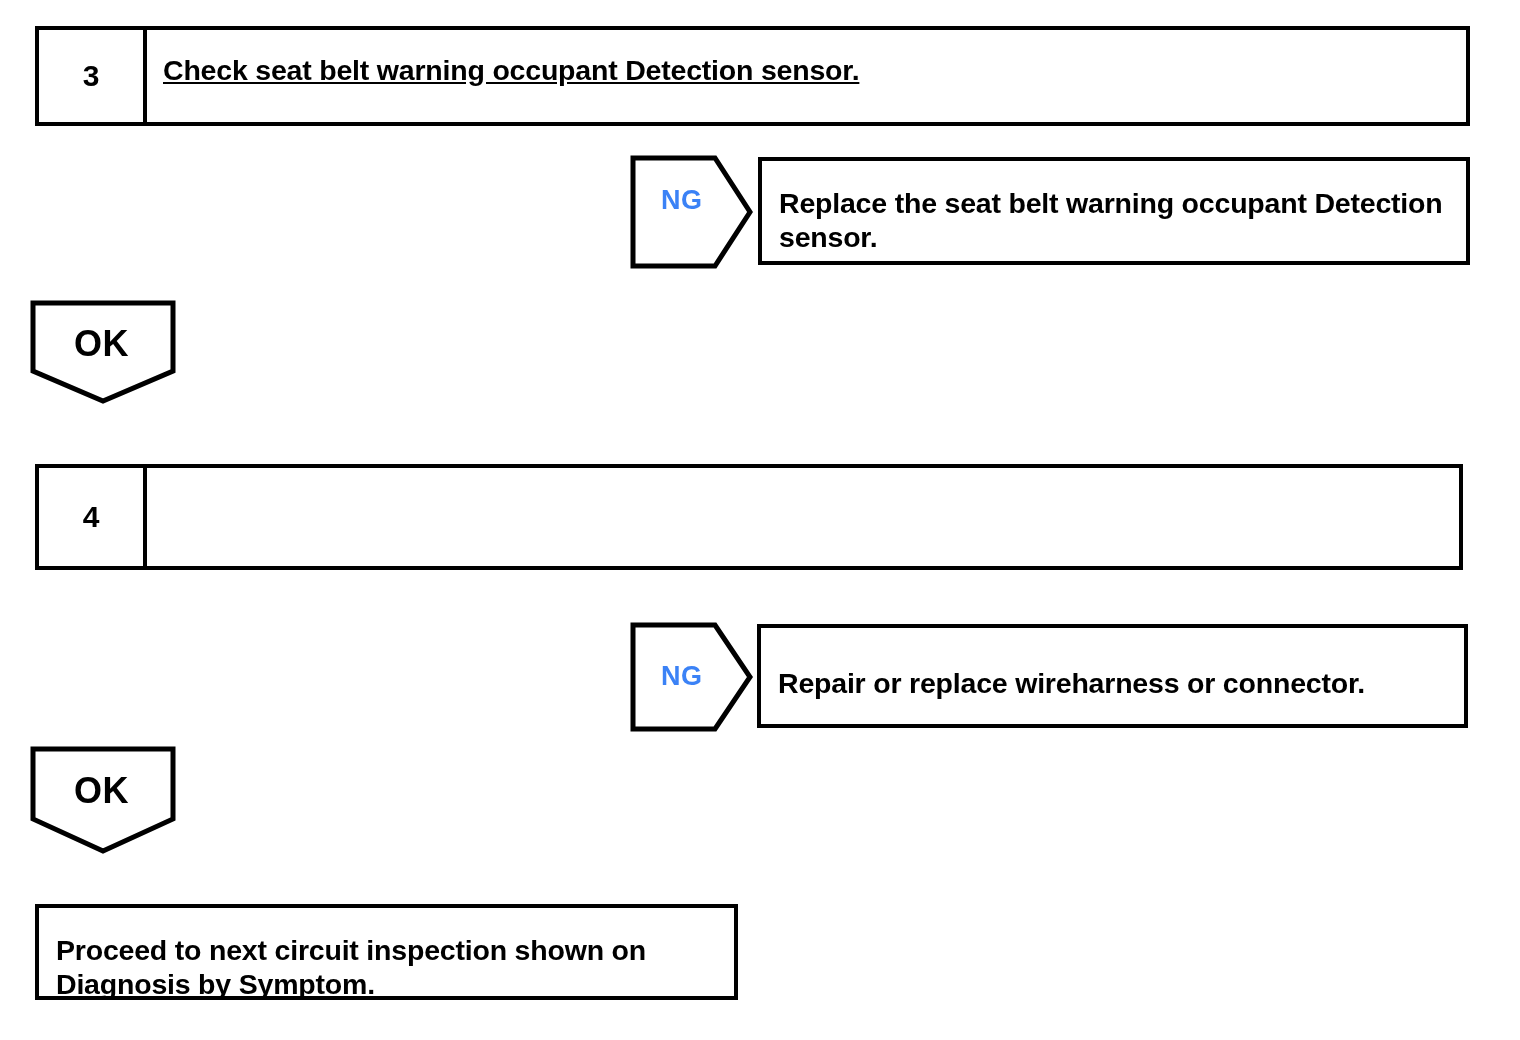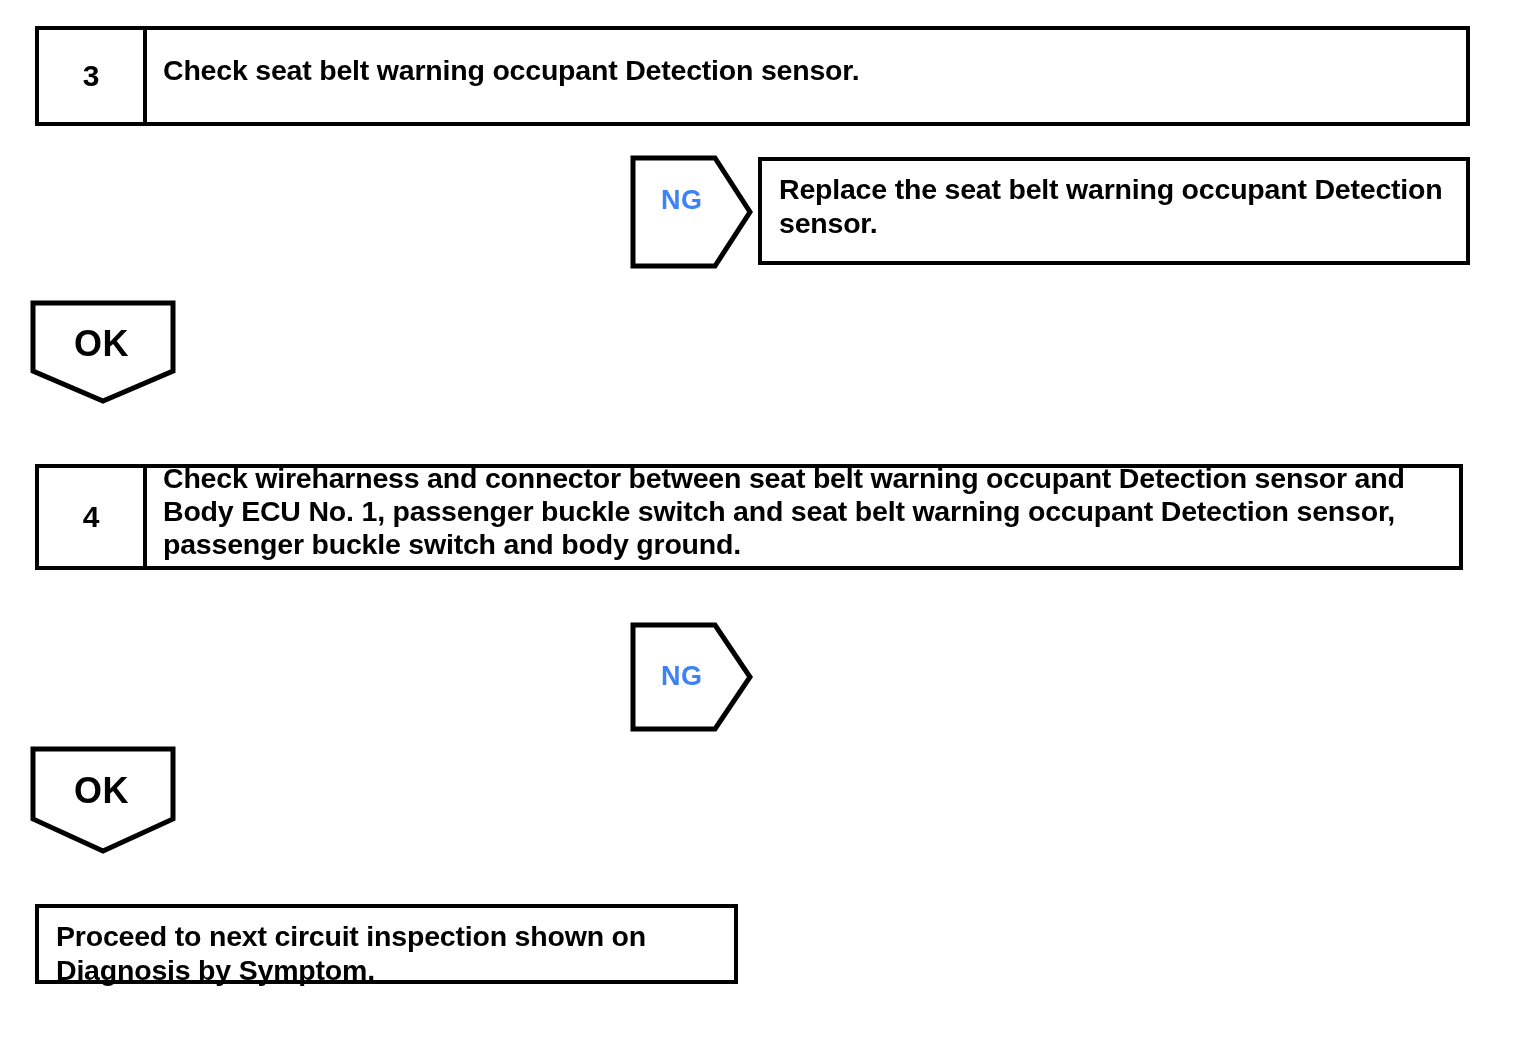--- a/index.html
+++ b/index.html
@@ -42,20 +42,21 @@
     font-size: 30px;
     font-weight: bold;
     color: #000000;
     letter-spacing: 0px;
   }
   .step-text-cell {
     flex: 1 1 auto;
     display: flex;
     align-items: center;
     padding: 0 14px 12px 16px;
+    text-decoration: underline;
   }
   .step-text {
     font-size: 28.5px;
     font-weight: bold;
     color: #000000;
     line-height: 33px;
     letter-spacing: -0.2px;
   }
 
   
@@ -67,20 +68,21 @@
     display: flex;
     align-items: center;
   }
   .result-text {
     font-size: 28.5px;
     font-weight: bold;
     color: #000000;
     line-height: 34px;
     letter-spacing: -0.2px;
     padding: 0 14px 0 17px;
+    margin-top: 14px;
   }
   .result-box.top-align {
     align-items: flex-start;
   }
   .result-box.top-align .result-text {
     padding-top: 11px;
   }
 
   
   .ng-shape {
@@ -133,33 +135,33 @@
 
   <svg class="ok-shape" style="left:30px; top:300px;" width="146" height="104" viewBox="0 0 146 104">
     <polygon points="3,3 143,3 143,71 73,101 3,71" fill="#ffffff" stroke="#000000" stroke-width="5" stroke-linejoin="miter"></polygon>
   </svg>
   <span class="ok-label" style="left:74px; top:323px;">OK</span>
 
   <div class="step-box" style="left:35px; top:464px; width:1428px; height:106px;">
     <div class="step-num-cell">
       <span class="step-num">4</span>
     </div>
-    <div class="step-text-cell">
-      <span class="step-text">Check wireharness and connector between seat belt warning occupant Detection sensor and Body ECU No. 1, passenger buckle switch and seat belt warning occupant Detection sensor, passenger buckle switch and body ground.</span>
-    </div>
   </div>
 
   <svg class="ng-shape" style="left:630px; top:622px;" width="124" height="110" viewBox="0 0 124 110">
     <polygon points="3,3 85,3 120,55 85,107 3,107" fill="#ffffff" stroke="#000000" stroke-width="5" stroke-linejoin="miter"></polygon>
   </svg>
   <span class="ng-label" style="left:661px; top:661px;">NG</span>
 
+  <div class="result-box" style="left:757px; top:624px; width:711px; height:104px;">
+    <span class="result-text">Repair or replace wireharness or connector.</span>
+  </div>
 
   <svg class="ok-shape" style="left:30px; top:746px;" width="146" height="108" viewBox="0 0 146 108">
     <polygon points="3,3 143,3 143,73 73,105 3,73" fill="#ffffff" stroke="#000000" stroke-width="5" stroke-linejoin="miter"></polygon>
   </svg>
   <span class="ok-label" style="left:74px; top:770px;">OK</span>
 
-  <div class="result-box top-align" style="left:35px; top:904px; width:703px; height:80px;">
+  <div class="result-box top-align" style="left:35px; top:904px; width:703px; height:96px;">
     <span class="result-text">Proceed to next circuit inspection shown on Diagnosis by Symptom.</span>
   </div>
 
 </div>
 
 </body></html>

